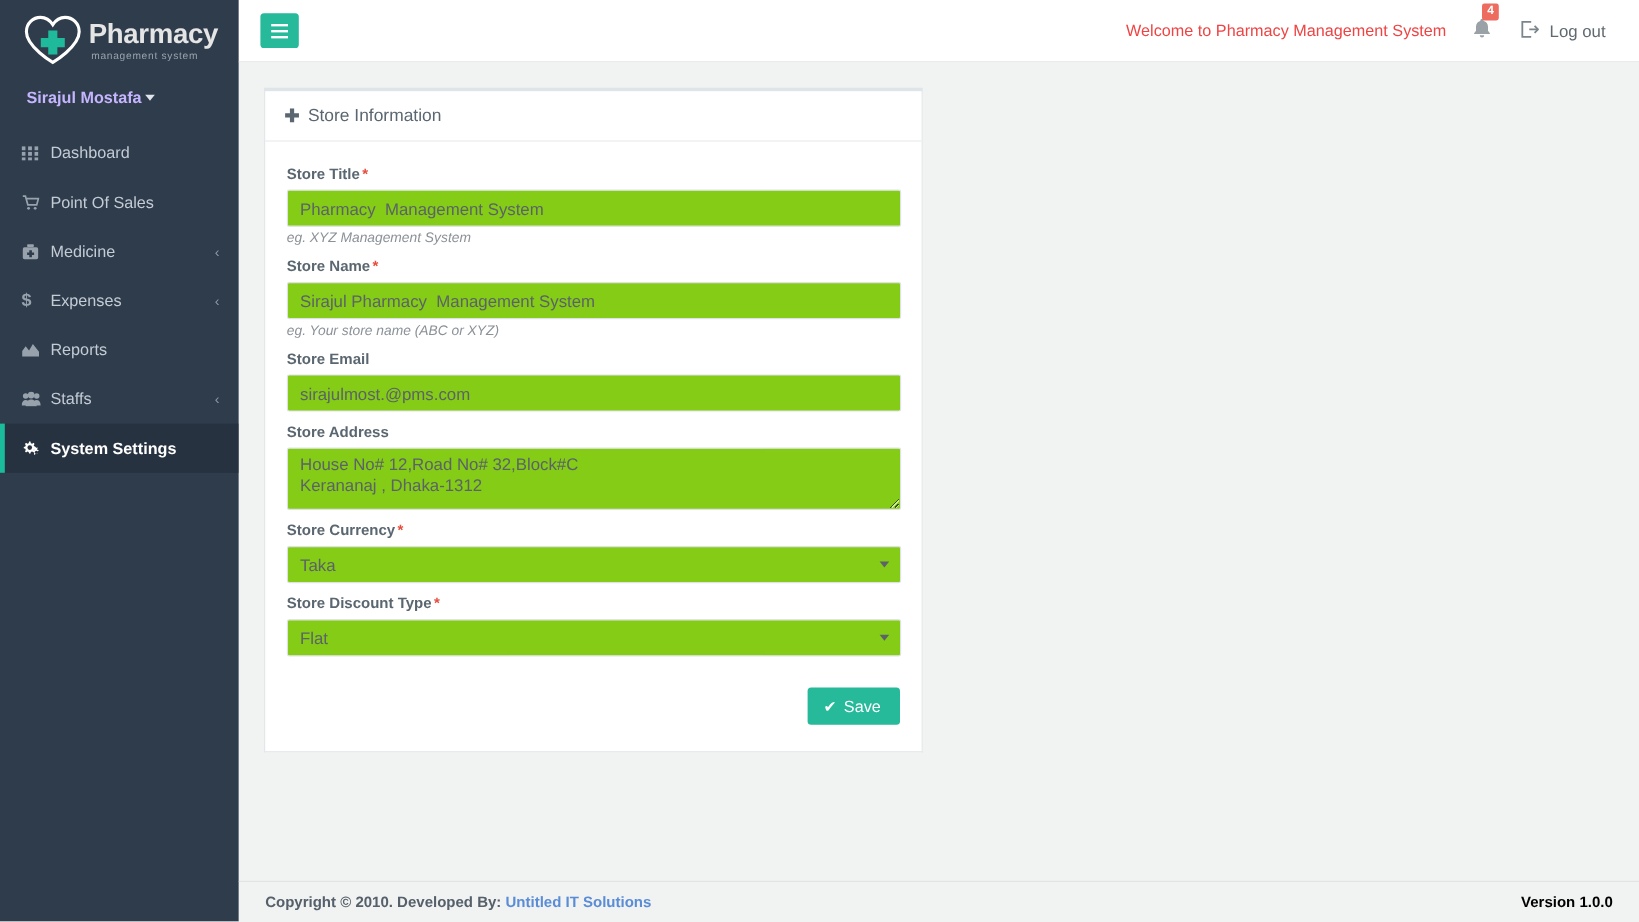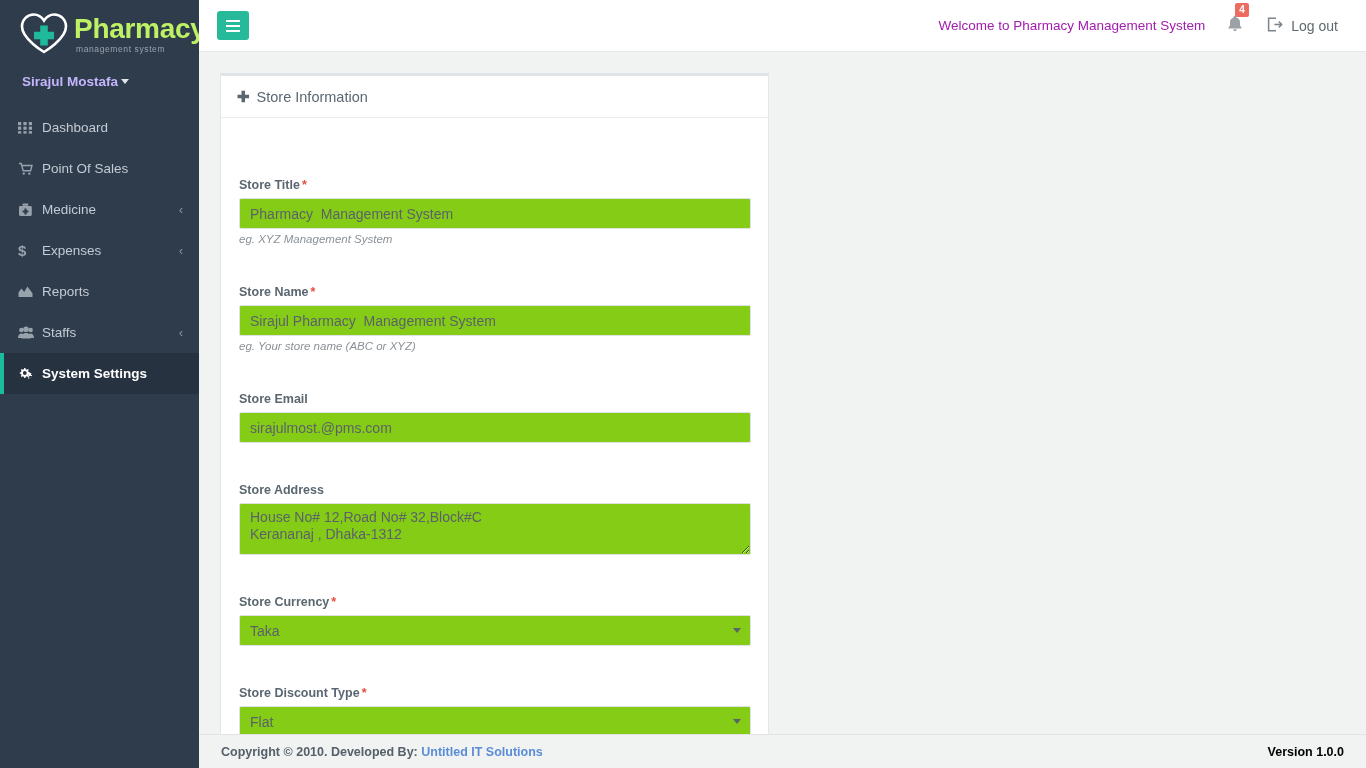--- a/index.html
+++ b/index.html
@@ -18,21 +18,21 @@
     background: #2f3c4c;
   }
   .logo-wrap {
     height: 68px;
     display: flex; align-items: center;
     padding-left: 18px;
   }
   .logo-mark { width: 52px; height: 46px; flex: none; position: relative; }
   .logo-text { margin-left: 4px; line-height: 1; }
   .logo-title {
-    font-size: 28px; font-weight: bold; color: #bef264;
+    font-size: 23px; font-weight: bold; color: #e5e5e5;
     letter-spacing: -0.3px;
   }
   .logo-sub {
     font-size: 8.5px; color: #9aa4ae; letter-spacing: 0.6px;
     margin-top: 2px; margin-left: 2px;
   }
   .user-row {
     padding: 6px 0 14px 22px;
     font-size: 13.5px; font-weight: bold; color: #c4b5fd;
   }
@@ -89,21 +89,21 @@
     display: flex; flex-direction: column; justify-content: center;
     align-items: center; gap: 3px;
     cursor: pointer;
   }
   .burger span { display: block; width: 14px; height: 2px; background: #fff; }
   .topbar-right {
     margin-left: auto; margin-right: 28px;
     display: flex; align-items: center; gap: 0;
   }
   .welcome-text {
-    font-size: 13.5px; color: #a21caf; margin-right: 22px;
+    font-size: 13.5px; color: #ef4444; margin-right: 22px;
   }
   .bell-wrap { position: relative; margin-right: 24px; cursor: pointer; }
   .badge {
     position: absolute; top: -12px; left: 8px;
     background: #ee6b5f; color: #fff;
     font-size: 10px; font-weight: bold;
     border-radius: 2px;
     padding: 1px 4px 2px 4px;
     line-height: 1.1;
   }
@@ -130,21 +130,21 @@
     display: flex; align-items: center;
     padding-left: 16px;
     border-bottom: 1px solid #e9ecef;
     font-size: 14.5px; color: #5b6770;
   }
   .plus-ico {
     font-weight: bold; font-size: 15px; margin-right: 7px; color: #5b6770;
   }
   .panel-body { padding: 20px 18px 22px 18px; }
 
-  .form-group { margin-bottom: 10px; margin-top: 40px; }
+  .form-group { margin-bottom: 10px; }
   .f-label {
     display: block;
     font-size: 12.5px; font-weight: bold; color: #5b6770;
     margin-bottom: 6px;
   }
   .req { color: #e74c3c; font-weight: bold; margin-left: 2px; }
   .f-input, .f-area, .f-select {
     display: block; width: 512px;
     font-family: "Liberation Sans", sans-serif;
     font-size: 14px; color: #5b6368;

